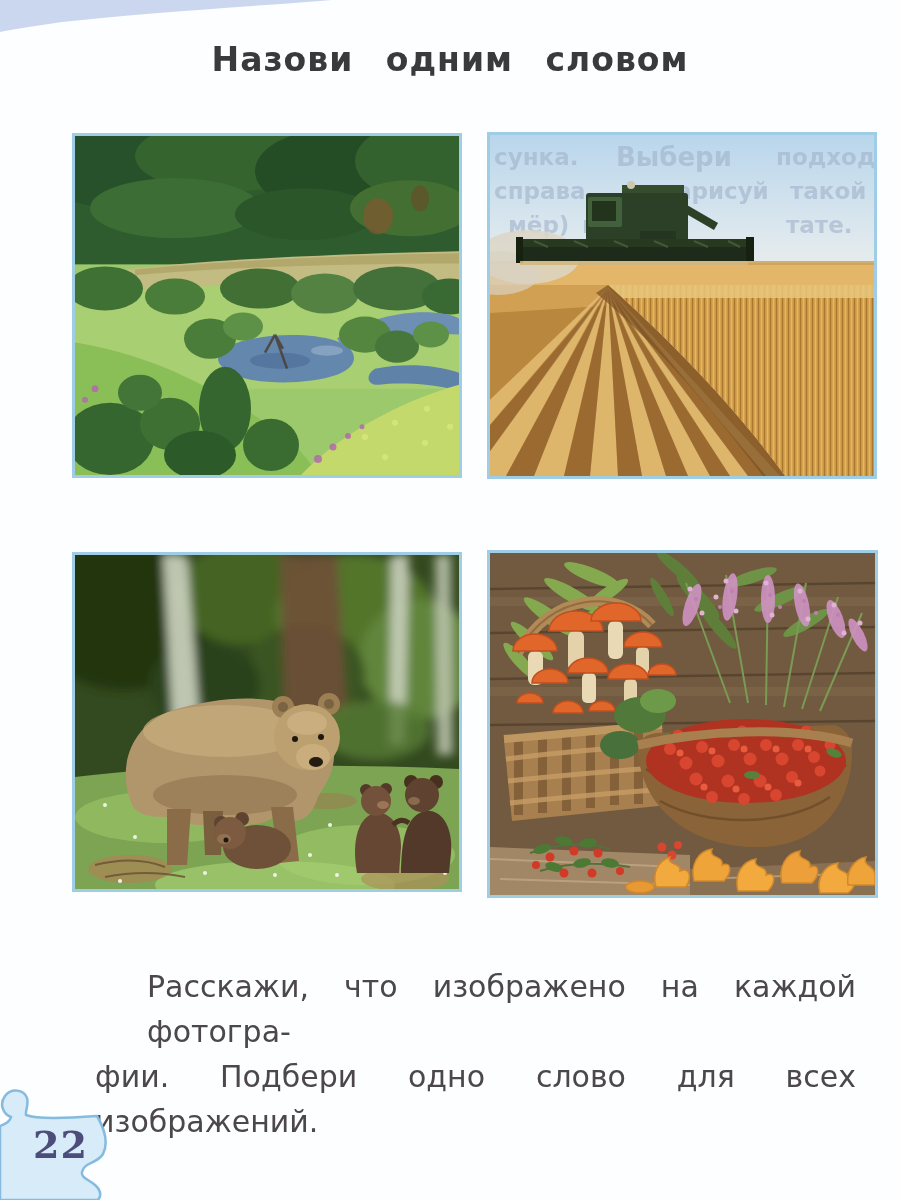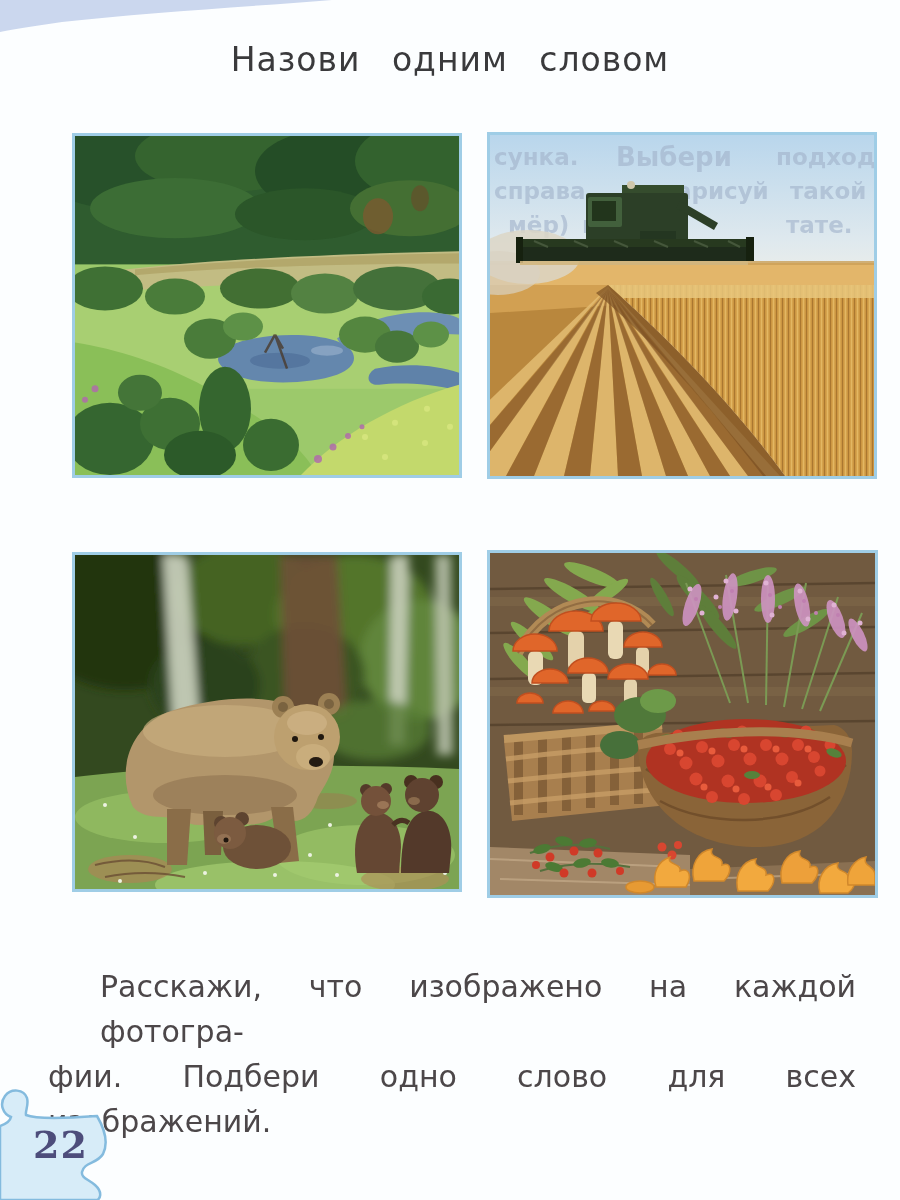--- a/index.html
+++ b/index.html
@@ -4,37 +4,37 @@
 <style>
   html,body{margin:0;padding:0;}
   .page{
     position:relative;width:900px;height:1200px;overflow:hidden;
     background:#fcfeff;
     font-family:"DejaVu Sans","Liberation Sans",sans-serif;
   }
   .corner-wave{position:absolute;left:0;top:0;}
   .page-title{
     position:absolute;left:0;top:40px;width:900px;margin:0;
-    text-align:center;font-size:33px;font-weight:normal;color:#3a3a3c;
+    text-align:center;font-size:33px;font-weight:bold;color:#3a3a3c;
     letter-spacing:1px;word-spacing:20px;
   }
   .photo{
     position:absolute;margin:0;box-sizing:border-box;
     border:3px solid #9fcde6;background:#fff;
   }
   .photo svg{display:block;width:100%;height:100%;}
   #photo-top-left   {left:72px; top:133px; width:390px; height:345px;}
   #photo-top-right  {left:487px;top:132px; width:390px; height:347px;}
   #photo-bottom-left{left:72px; top:552px; width:390px; height:340px;}
   #photo-bottom-right{left:487px;top:550px;width:391px; height:348px;}
   .instruction{
     position:absolute;left:48px;top:964px;width:808px;
     font-size:30px;line-height:45px;color:#4c4749;word-spacing:6px;
   }
-  .instruction .line{text-align:justify;text-align-last:justify;}
+  .instruction .line{text-align:justify;text-align-last:justify;margin-left:47px;}
   .instruction .line.first{padding-left:52px;}
   .puzzle{position:absolute;left:0;top:1082px;}
   .page-number{
     position:absolute;left:25px;top:1122px;
     font-family:"DejaVu Serif","Liberation Serif",serif;
     font-weight:bold;font-size:38px;color:#4d4d7b;letter-spacing:1px;margin-left:8px;
   }
   .ghost{font-weight:bold;opacity:.62;}
 </style>
 </head>

